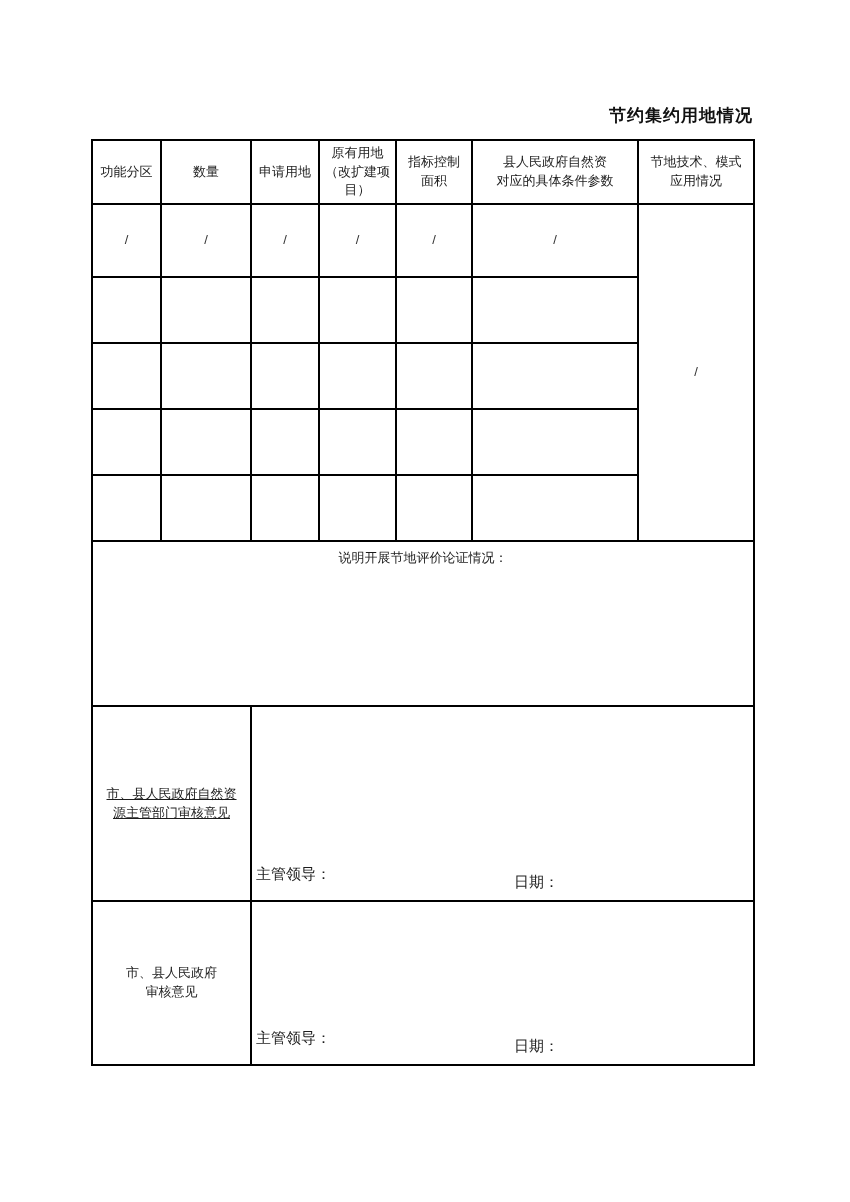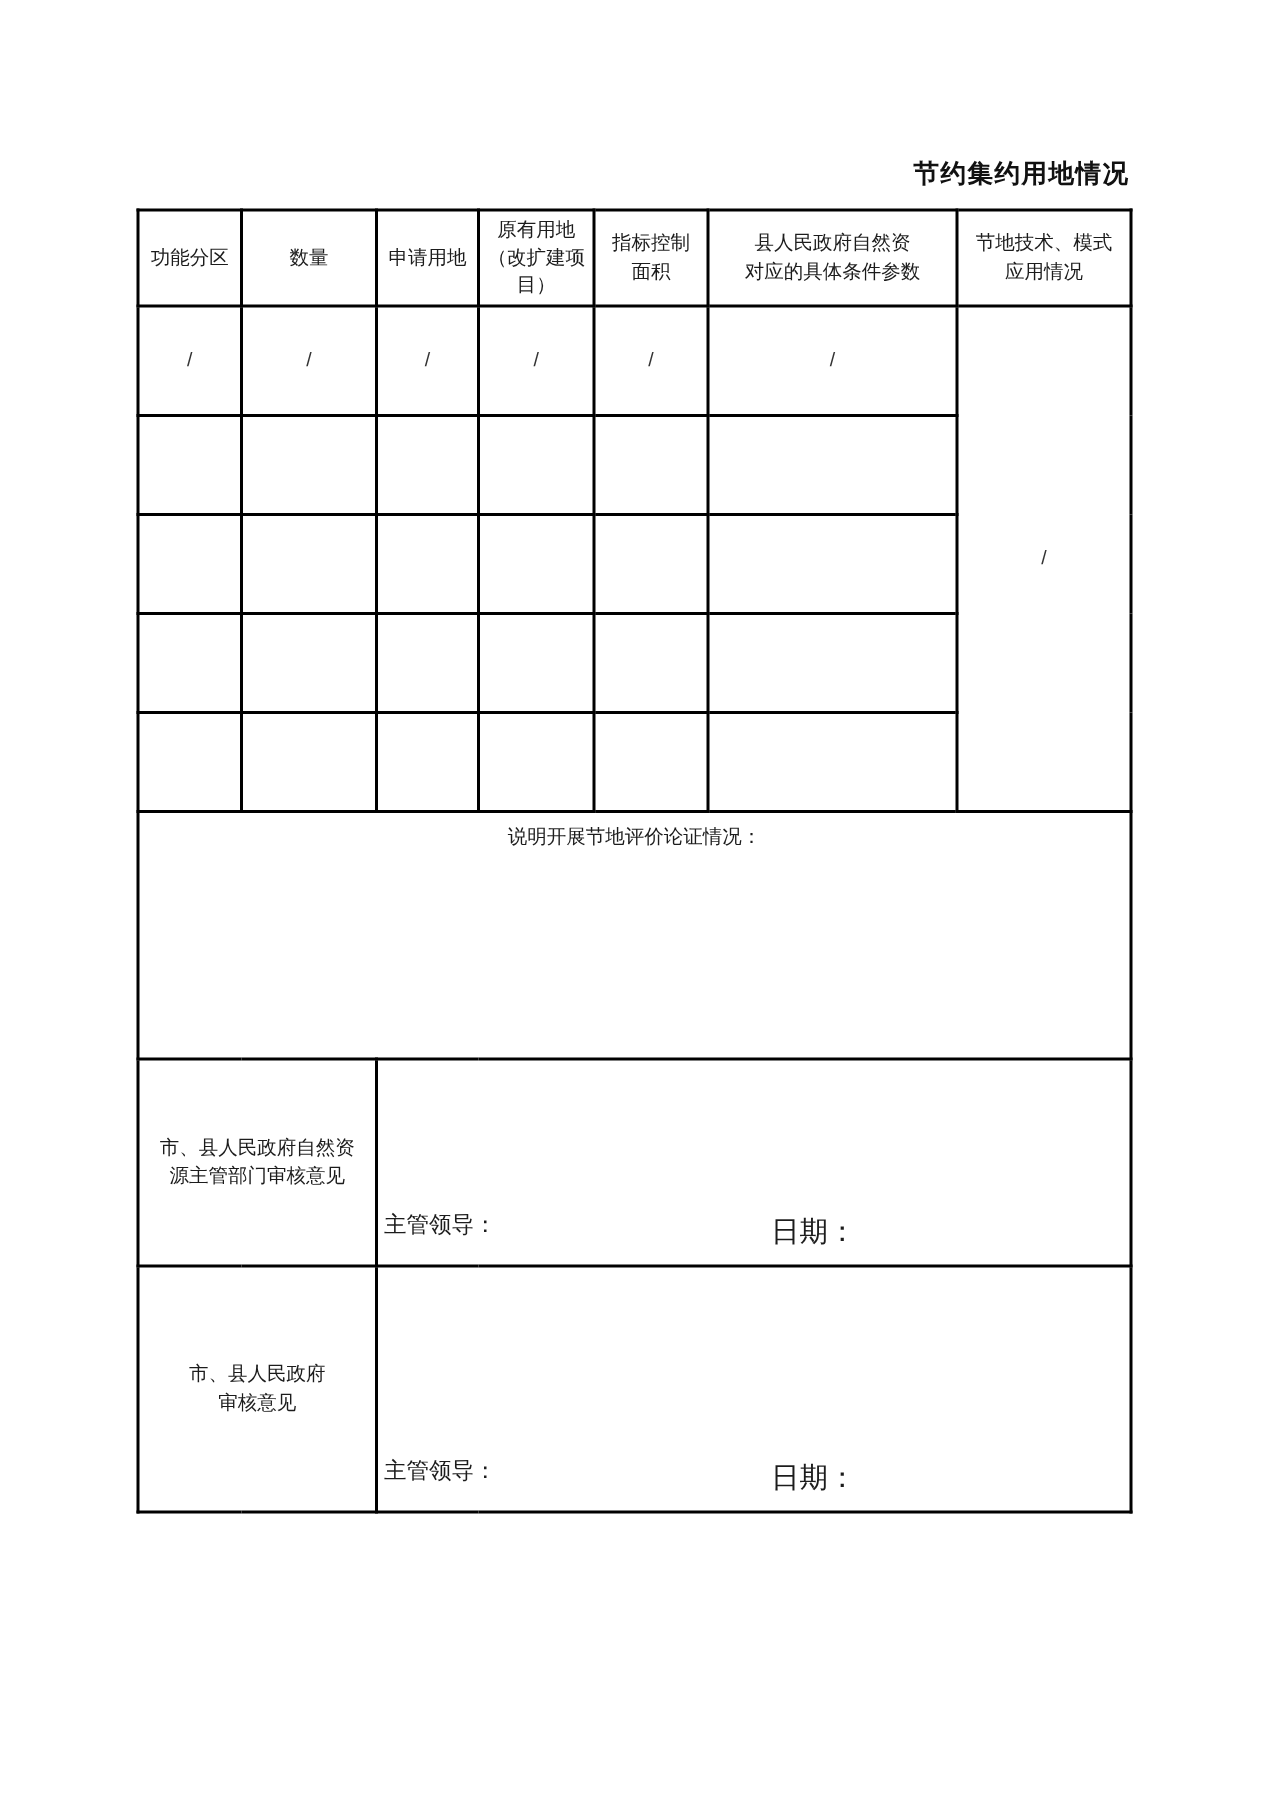--- a/index.html
+++ b/index.html
@@ -41,40 +41,40 @@
     white-space: pre-line;
     line-height: 1.45;
     padding: 2px 3px;
     color: #1c1c1c;
     overflow: hidden;
   }
   tr.header-row   { height: 64px; }
   tr.data-row-1   { height: 73px; }
   tr.data-row     { height: 66px; }
   tr.note-row     { height: 165px; }
-  tr.review-row-1 { height: 138px; }
+  tr.review-row-1 { height: 195px; text-decoration: underline; }
   tr.review-row-2 { height: 164px; margin-top: 16px; }
   td.note-cell {
     text-align: center;
     vertical-align: top;
     padding: 7px 5px;
   }
   td.review-body {
     position: relative;
     padding: 0;
   }
   td.review-body .leader-label {
     position: absolute;
     left: 4px; bottom: 15px;
     font-size: 15px;
   }
   td.review-body .date-label {
     position: absolute;
     left: 262px; bottom: 7px;
-    font-size: 19px;
+    font-size: 15px;
   }
   td.slash-cell { font-size: 13px; color: #333; }
 </style>
 </head>
 <body>
 
 <div class="page">
 
   <div class="doc-title">节约集约用地情况</div>
 

